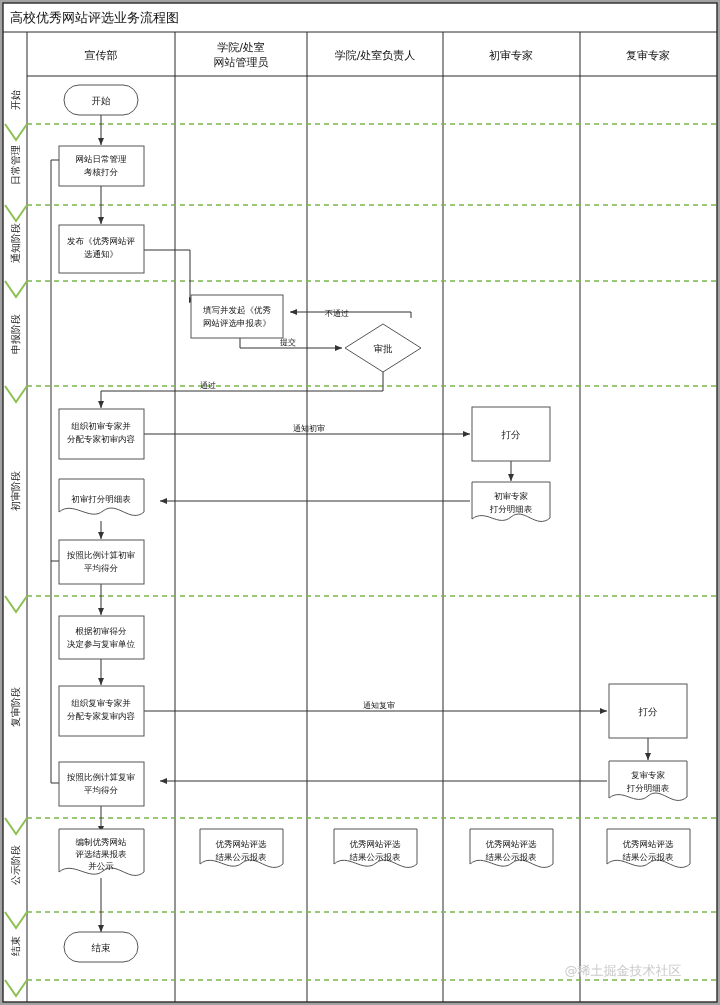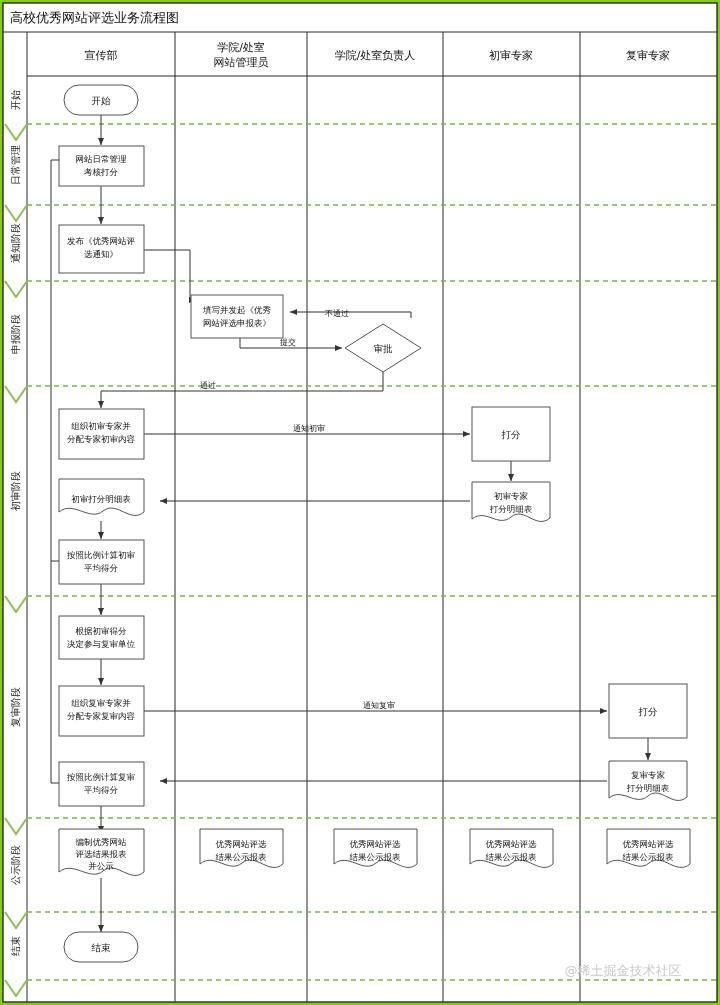--- a/index.html
+++ b/index.html
@@ -1,17 +1,17 @@
 <!DOCTYPE html>
 <html><head>
 <meta charset="utf-8">
 <style>
   html,body{margin:0;padding:0;background:#ffffff;}
   body{font-family:"DejaVu Sans","Liberation Sans",sans-serif;}
-  #root{position:relative;width:720px;height:1005px;background:#84cc16;overflow:hidden;}
+  #root{position:relative;width:720px;height:1005px;background:#a3a3a3;overflow:hidden;}
   #svgwrap{position:absolute;left:0;top:0;width:720px;height:1005px;}
   svg{display:block;}
   .nodetext{font-family:"DejaVu Sans","Liberation Sans",sans-serif;font-size:8.5px;fill:#111;text-anchor:middle;}
   .nodetext.big{font-size:9.5px;}
   .hdrtext{font-family:"DejaVu Sans","Liberation Sans",sans-serif;font-size:11px;fill:#111;text-anchor:middle;}
   .lanetext{font-family:"DejaVu Sans","Liberation Sans",sans-serif;font-size:10px;fill:#222;text-anchor:middle;}
   .edgelabel{font-family:"DejaVu Sans","Liberation Sans",sans-serif;font-size:8px;fill:#111;text-anchor:middle;}
   .titletext{font-family:"DejaVu Sans","Liberation Sans",sans-serif;font-size:13px;fill:#111;}
   .wm{font-family:"DejaVu Sans","Liberation Sans",sans-serif;font-size:13px;fill:#c9c9c9;text-anchor:middle;}
   .shape{fill:#ffffff;stroke:#555555;stroke-width:1;}

